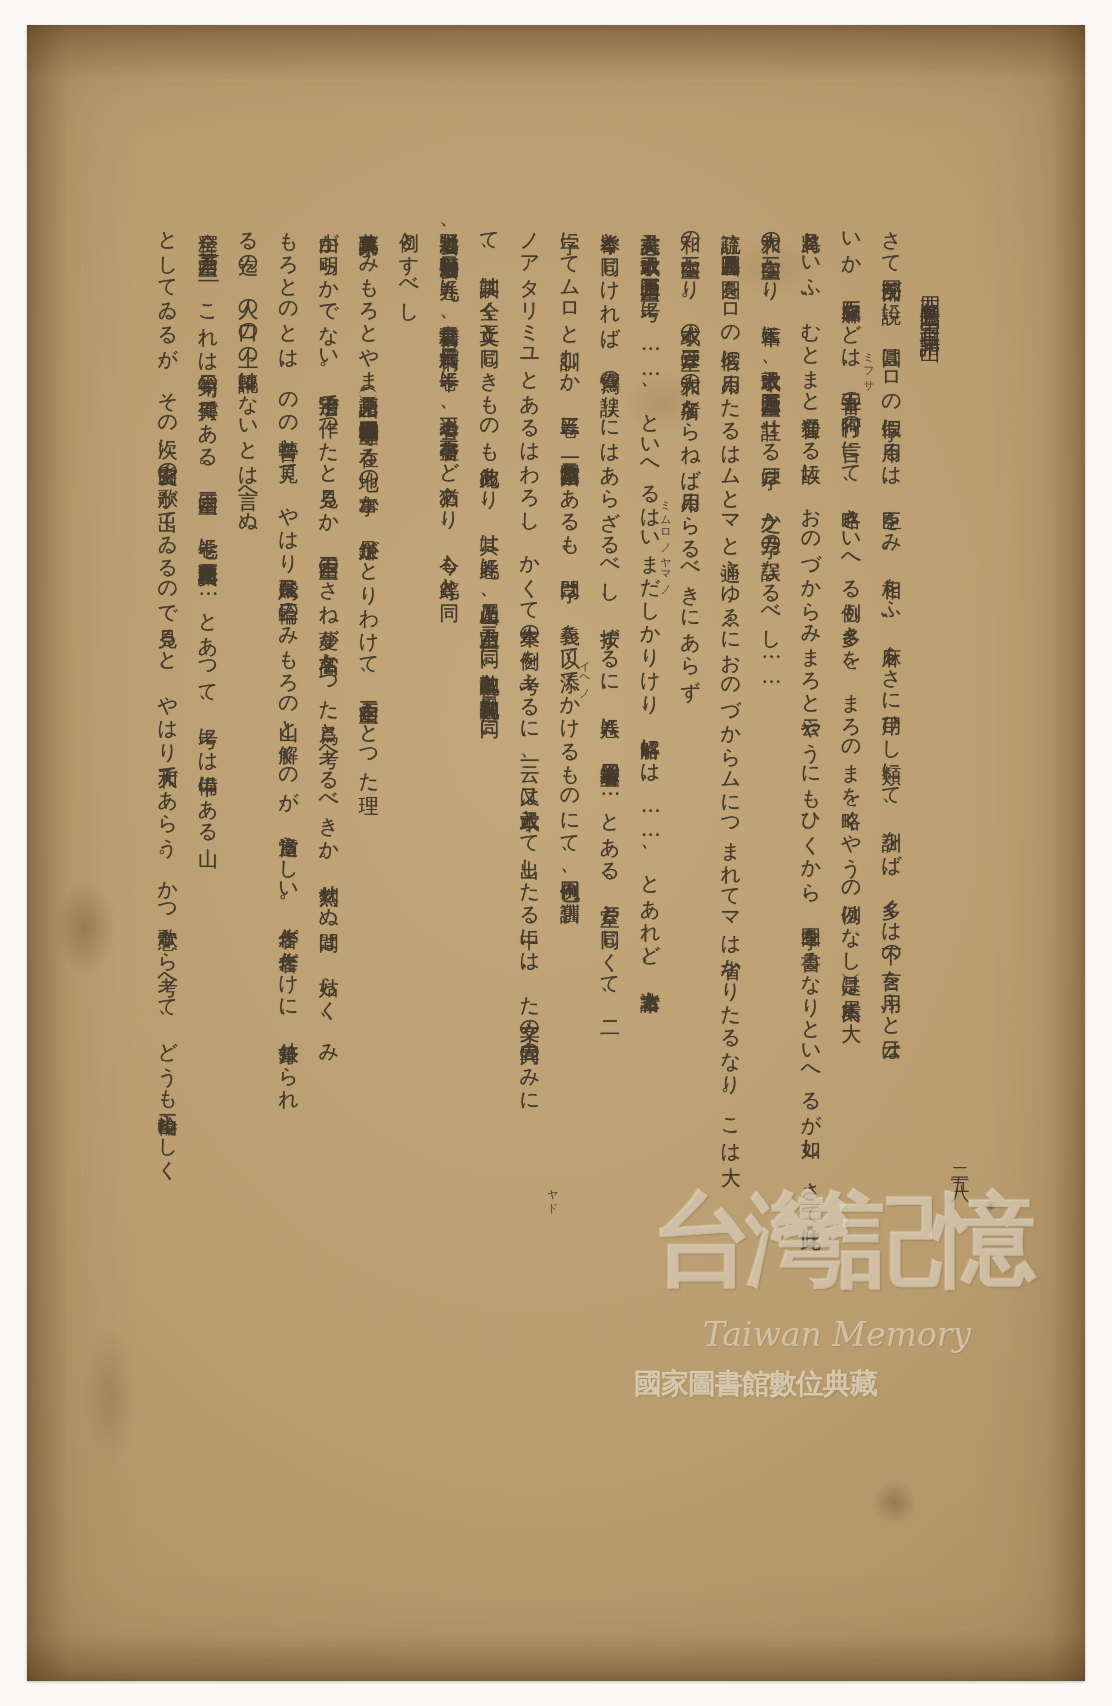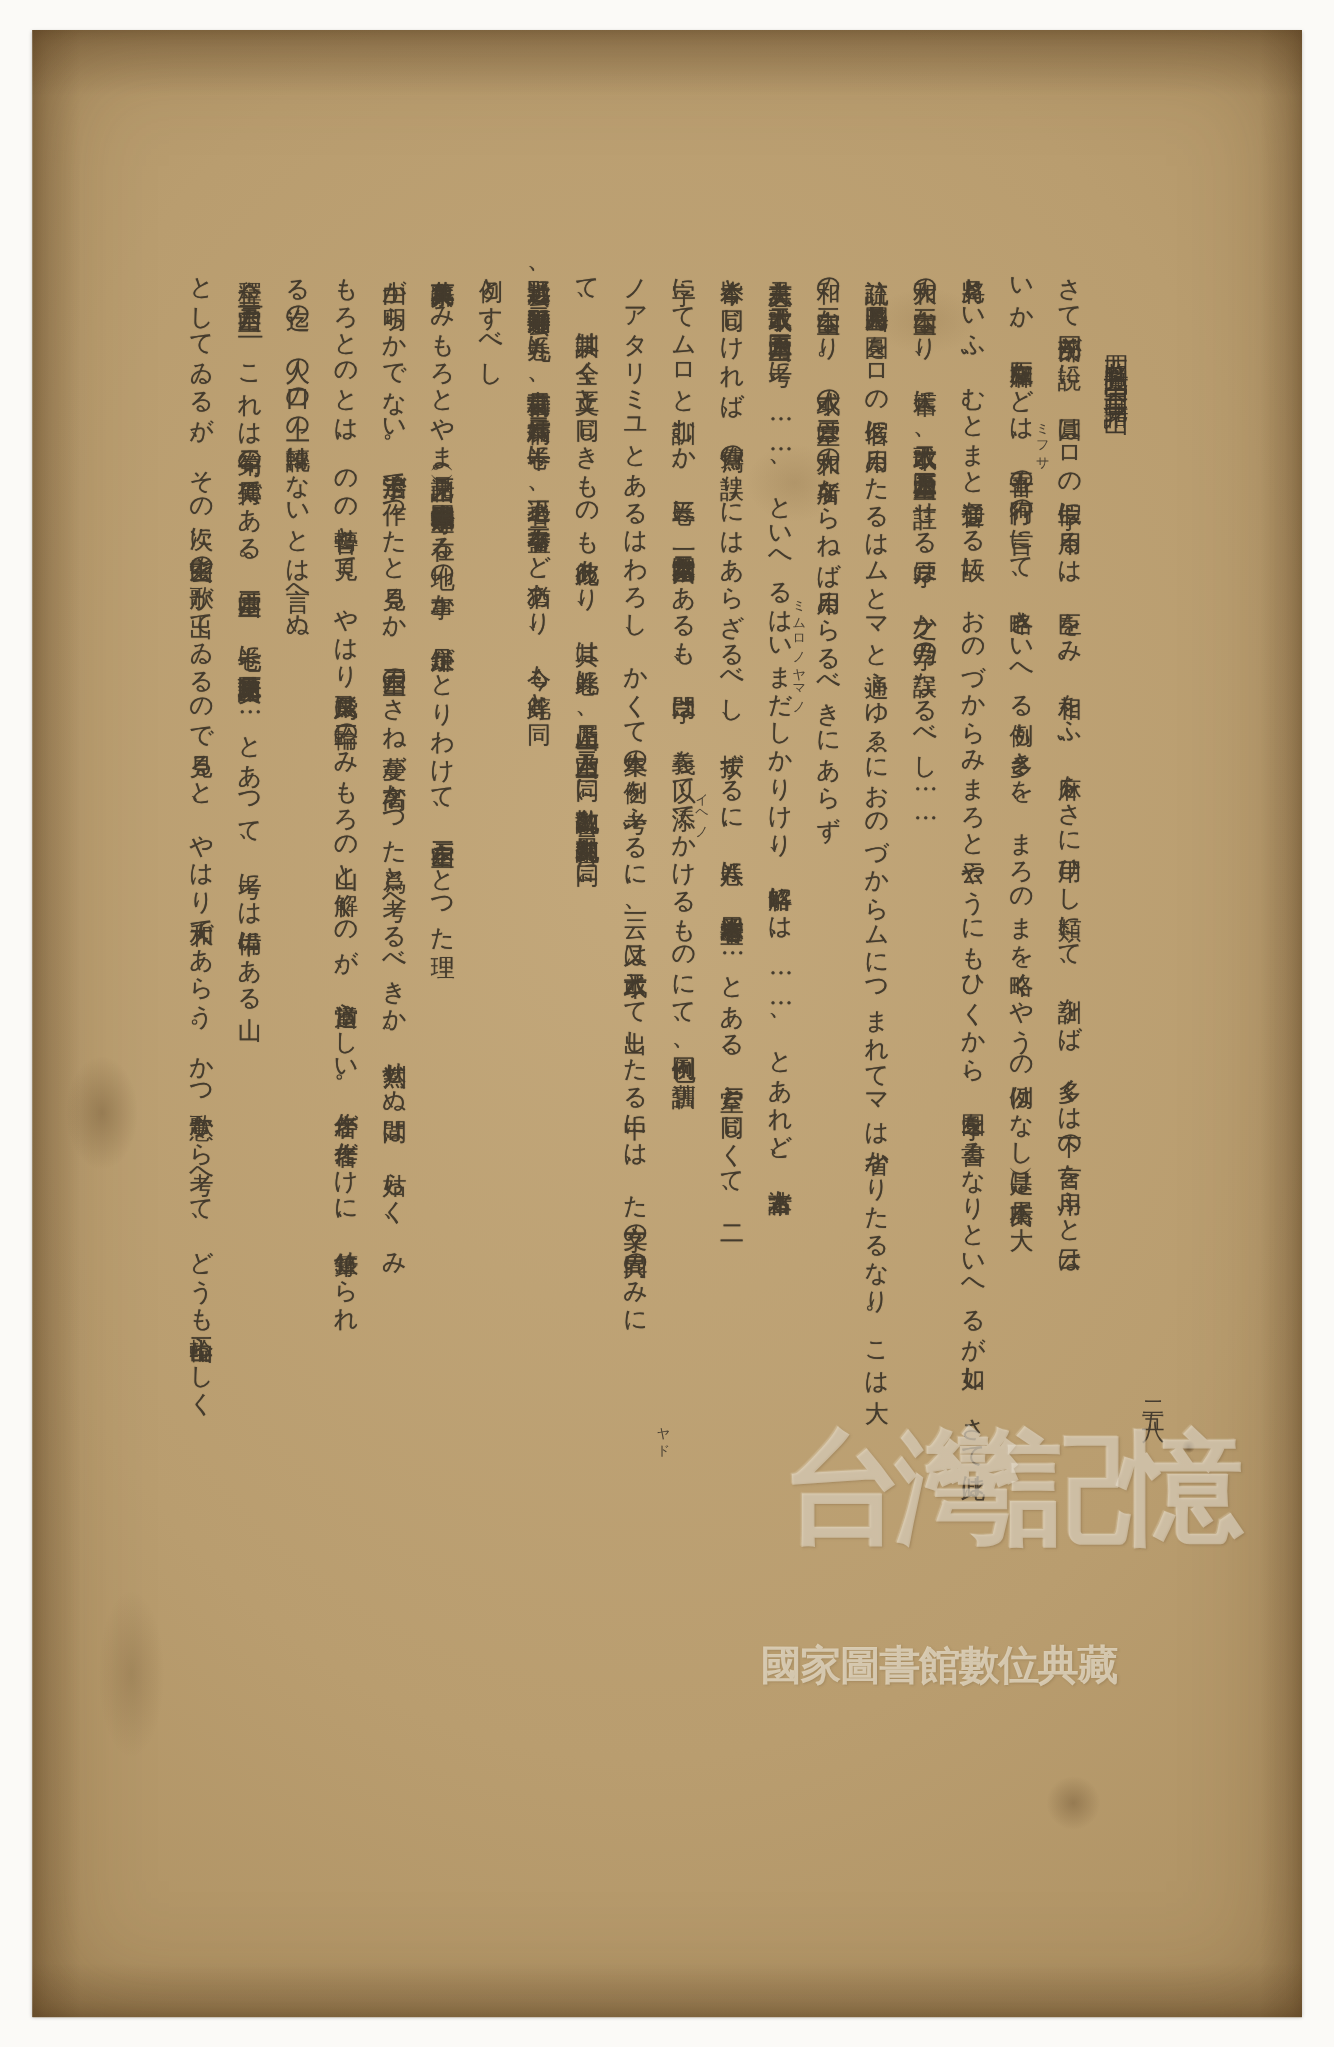--- a/index.html
+++ b/index.html
@@ -67,21 +67,21 @@
     text-align:center;
   }
   .wm-en {
     left:676px; top:1290px;
     font-size:33px; font-style:italic;
     color:rgba(233,227,214,.58);
     text-shadow:1px 1px 1px rgba(120,95,60,.25);
   }
   .wm-sub {
     left:607px; top:1340px;
-    font-size:34px; font-weight:bold; letter-spacing:-1px;
+    font-size:28px; font-weight:bold; letter-spacing:-1px;
     color:rgba(241,235,222,.62);
     text-shadow:1px 1px 2px rgba(120,95,60,.3);
     white-space:nowrap;
   }
 </style>
 </head>
 <body>
 
 <div class="page">
 
@@ -119,15 +119,16 @@
   <div class="furi furi-yado" data-bind="furigana.yado">ヤド</div>
 
   <div class="stain stain-1"></div>
   <div class="stain stain-2"></div>
   <div class="stain stain-3"></div>
   <div class="stain stain-4"></div>
   <div class="stain stain-5"></div>
   <div class="stain stain-6"></div>
 
   <div class="watermark wm-cjk" data-bind="watermark.title_zh">台灣記憶</div>
+  <div class="watermark wm-en" data-bind="watermark.title_en">Taiwan Memory</div>
   <div class="watermark wm-sub" data-bind="watermark.subtitle_zh">國家圖書館數位典藏</div>
 
 </div>
 
 </body></html>

